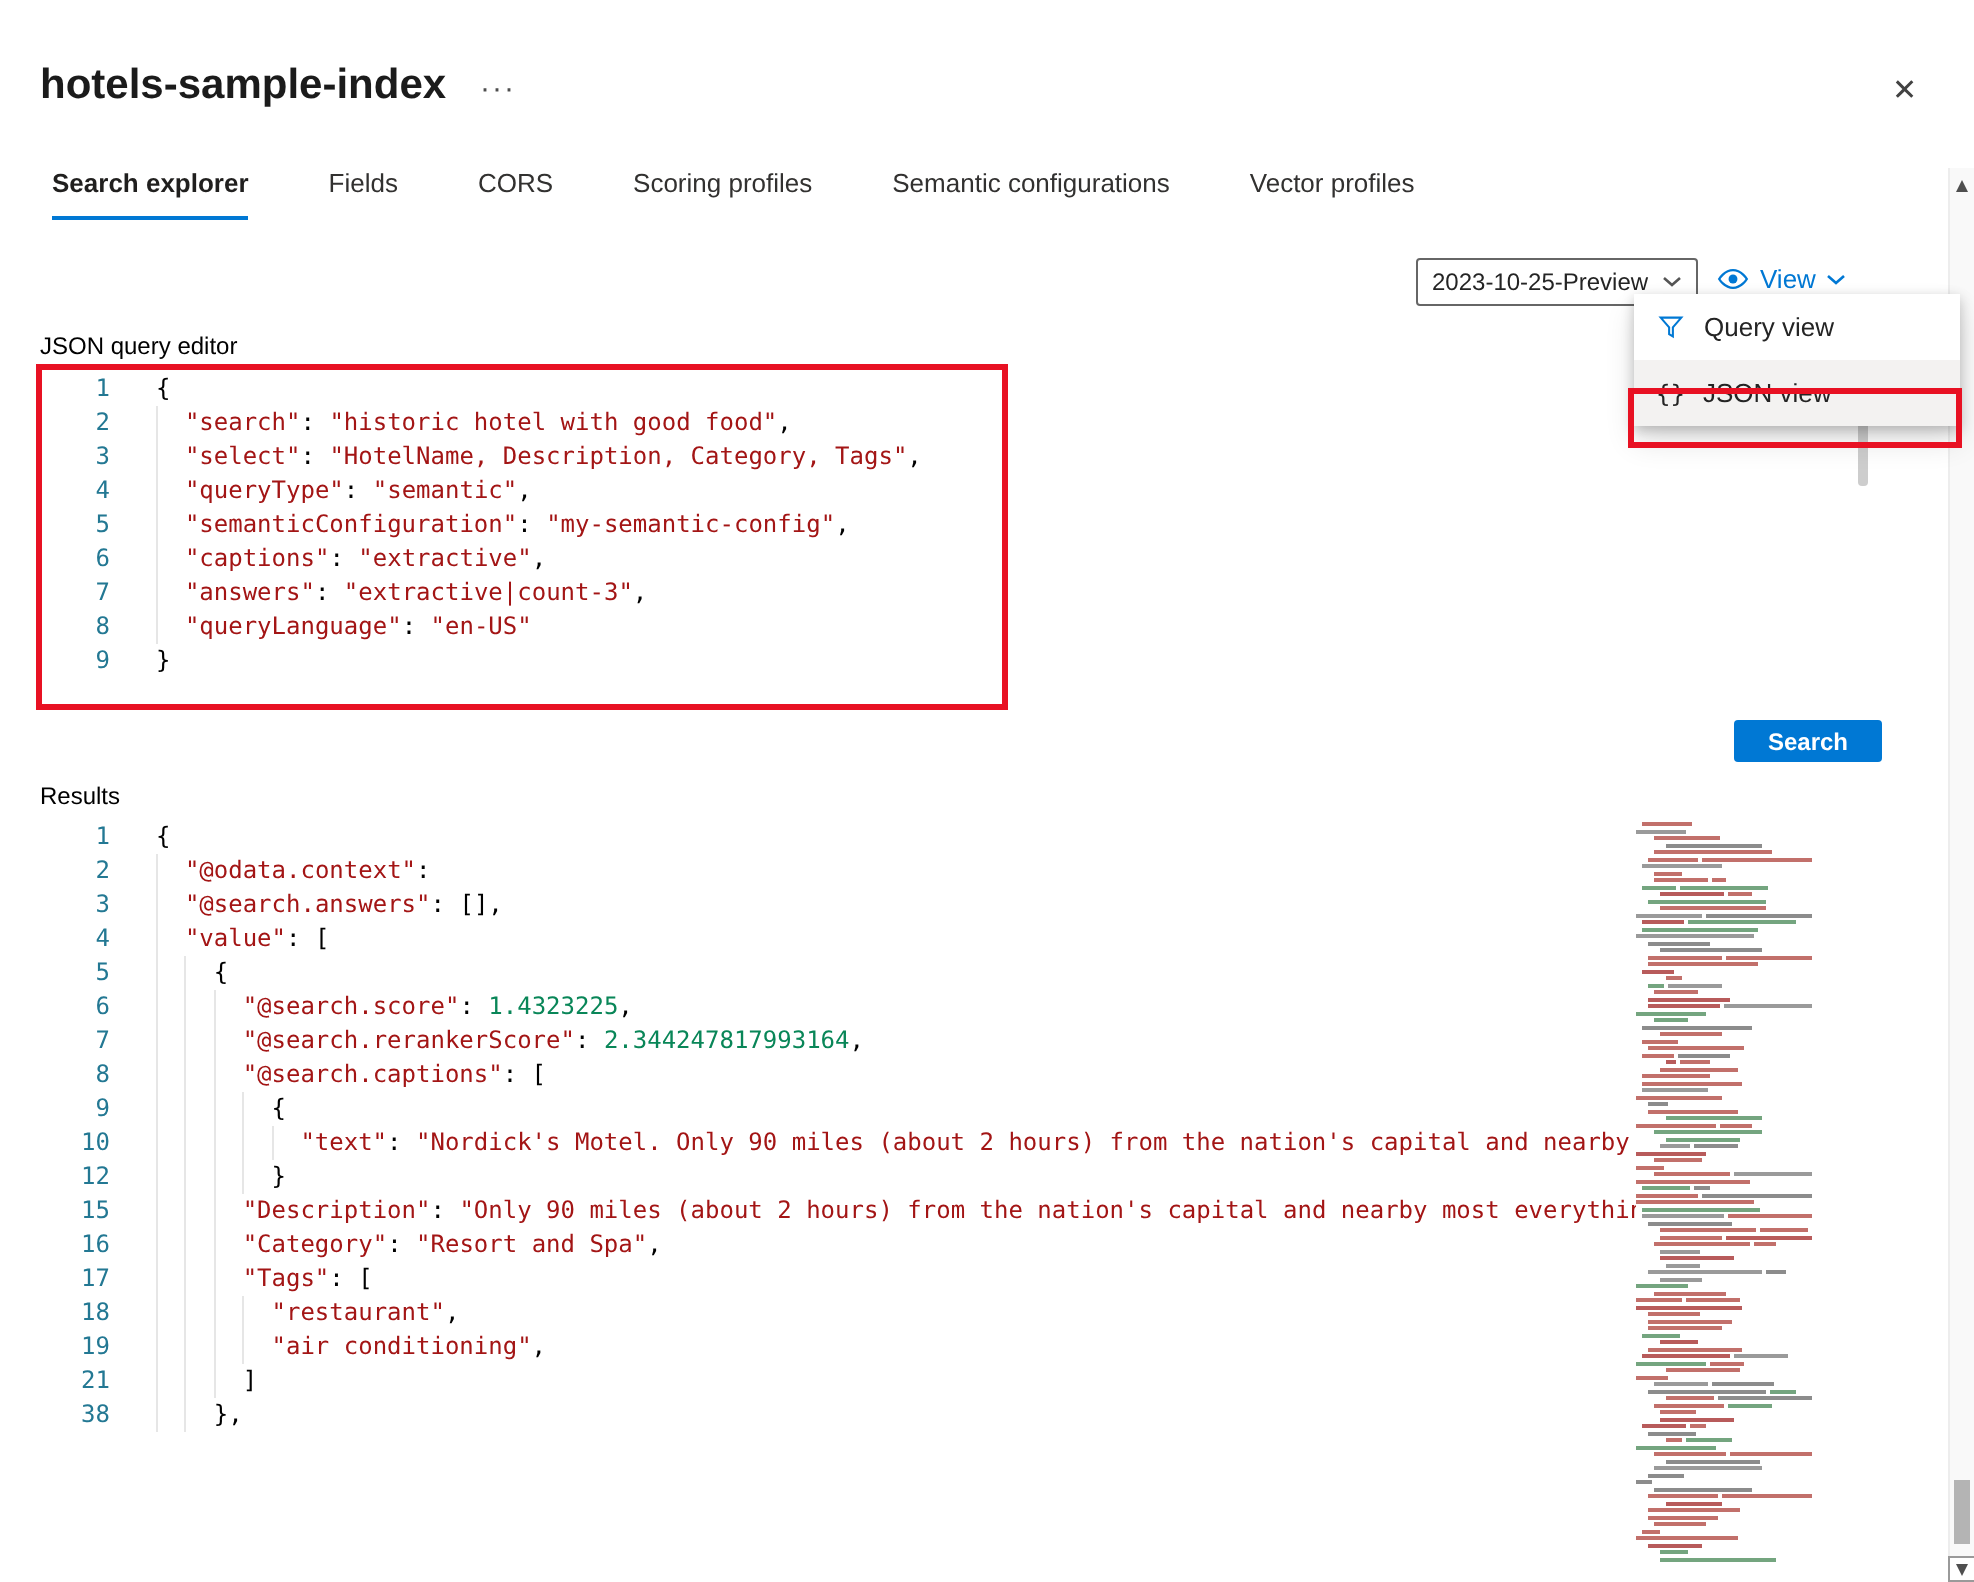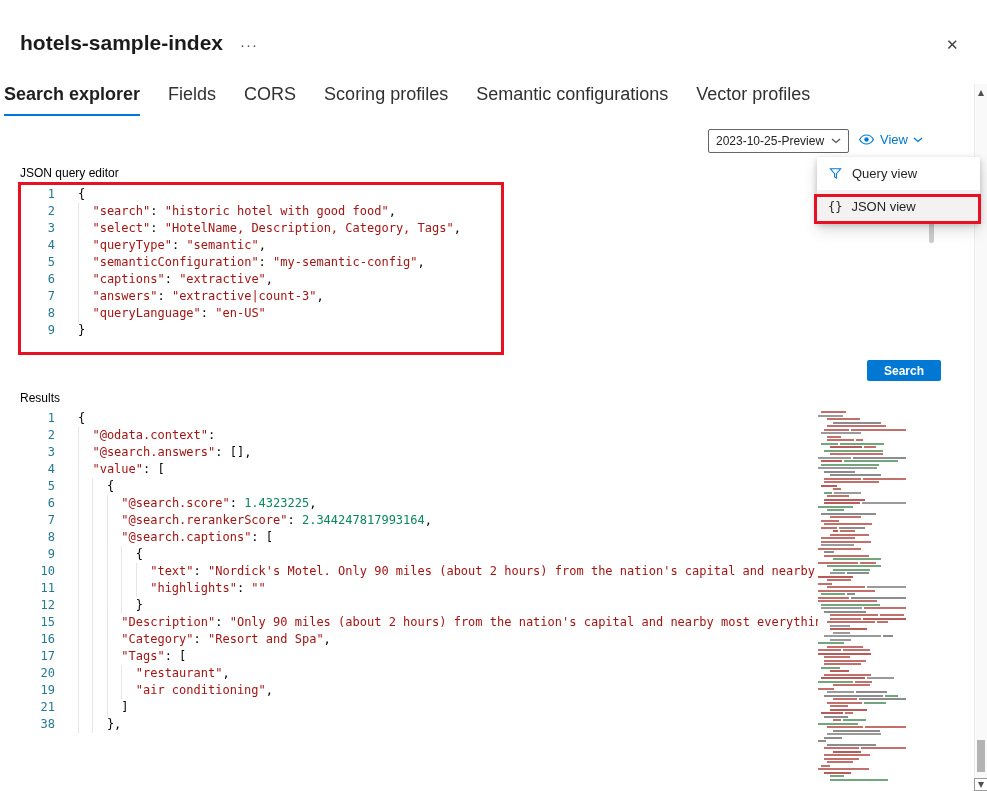--- a/index.html
+++ b/index.html
@@ -18,33 +18,33 @@
   .breadcrumb{position:absolute;left:22px;top:7px;font-size:13px;white-space:nowrap;}
   .crumb{color:var(--accent);cursor:pointer;}
   .crumb-sep{color:#5a5a5a;margin:0 5px;font-size:12px;}
 
   
   .page-title{position:absolute;left:20px;top:31px;font-size:21px;font-weight:700;color:#1b1b1b;}
   .more-icon{position:absolute;left:240px;top:36px;color:#4d4d4d;font-size:15px;letter-spacing:1px;cursor:pointer;}
   .close-icon{position:absolute;left:946px;top:36px;font-size:15px;color:#424242;cursor:pointer;}
 
   
-  .tabs{position:absolute;left:4px;top:84px;display:flex;gap:28px;font-size:18px;}
+  .tabs{position:absolute;left:26px;top:84px;display:flex;gap:40px;font-size:13px;}
   .tab{padding-bottom:9px;color:#323130;cursor:pointer;white-space:nowrap;}
   .tab.active{font-weight:700;color:#201f1e;border-bottom:2px solid var(--accent);}
 
   
   .api-dropdown{position:absolute;left:708px;top:129px;width:141px;height:24px;border:1px solid #666;
     border-radius:2px;background:#fff;display:flex;align-items:center;justify-content:space-between;
     padding:0 7px;font-size:12px;color:#242424;cursor:pointer;}
   .view-button{position:absolute;left:858px;top:131px;display:flex;align-items:center;gap:5px;
     font-size:13px;color:var(--accent);cursor:pointer;}
 
   
-  .view-menu{position:absolute;left:817px;top:157px;width:163px;background:#fff;z-index:5;
+  .view-menu{position:absolute;left:817px;top:147px;width:163px;background:#fff;z-index:5;
     box-shadow:0 2px 6px rgba(0,0,0,.22),0 8px 14px rgba(0,0,0,.12);}
   .menu-item{height:33px;display:flex;align-items:center;gap:9px;padding:0 11px;font-size:13px;color:#242424;cursor:pointer;}
   .menu-item.selected{background:#f3f2f1;}
   .braces-glyph{font-family:"DejaVu Sans Mono","Liberation Mono",monospace;font-size:12px;color:#242424;}
 
   
   .section-label{position:absolute;font-size:12px;color:#000000;}
   #query-label{left:20px;top:166px;}
   #results-label{left:20px;top:391px;}
 
@@ -166,26 +166,25 @@
         <div class="code-line"><span class="line-num">1</span><span class="code-text">{</span></div>
         <div class="code-line"><span class="line-num">2</span><span class="code-text"><span class="ig"></span><span class="tk-key">"@odata.context"</span>:</span></div>
         <div class="code-line"><span class="line-num">3</span><span class="code-text"><span class="ig"></span><span class="tk-key">"@search.answers"</span>: [],</span></div>
         <div class="code-line"><span class="line-num">4</span><span class="code-text"><span class="ig"></span><span class="tk-key">"value"</span>: [</span></div>
         <div class="code-line"><span class="line-num">5</span><span class="code-text"><span class="ig"></span><span class="ig"></span>{</span></div>
         <div class="code-line"><span class="line-num">6</span><span class="code-text"><span class="ig"></span><span class="ig"></span><span class="ig"></span><span class="tk-key">"@search.score"</span>: <span class="tk-num">1.4323225</span>,</span></div>
         <div class="code-line"><span class="line-num">7</span><span class="code-text"><span class="ig"></span><span class="ig"></span><span class="ig"></span><span class="tk-key">"@search.rerankerScore"</span>: <span class="tk-num">2.344247817993164</span>,</span></div>
         <div class="code-line"><span class="line-num">8</span><span class="code-text"><span class="ig"></span><span class="ig"></span><span class="ig"></span><span class="tk-key">"@search.captions"</span>: [</span></div>
         <div class="code-line"><span class="line-num">9</span><span class="code-text"><span class="ig"></span><span class="ig"></span><span class="ig"></span><span class="ig"></span>{</span></div>
         <div class="code-line"><span class="line-num">10</span><span class="code-text"><span class="ig"></span><span class="ig"></span><span class="ig"></span><span class="ig"></span><span class="ig"></span><span class="tk-key">"text"</span>: <span class="tk-str">"Nordick's Motel. Only 90 miles (about 2 hours) from the nation's capital and nearby mos</span></span></div>
-        <div class="code-line"><span class="line-num">11</span><span class="code-text"><span class="ig"></span><span class="ig"></span><span class="ig"></span><span class="ig"></span><span class="ig"></span><span class="tk-key">"highlights"</span>: <span class="tk-str">""</span></span></div>
         <div class="code-line"><span class="line-num">12</span><span class="code-text"><span class="ig"></span><span class="ig"></span><span class="ig"></span><span class="ig"></span>}</span></div>
         <div class="code-line"><span class="line-num">15</span><span class="code-text"><span class="ig"></span><span class="ig"></span><span class="ig"></span><span class="tk-key">"Description"</span>: <span class="tk-str">"Only 90 miles (about 2 hours) from the nation's capital and nearby most everything t</span></span></div>
         <div class="code-line"><span class="line-num">16</span><span class="code-text"><span class="ig"></span><span class="ig"></span><span class="ig"></span><span class="tk-key">"Category"</span>: <span class="tk-str">"Resort and Spa"</span>,</span></div>
         <div class="code-line"><span class="line-num">17</span><span class="code-text"><span class="ig"></span><span class="ig"></span><span class="ig"></span><span class="tk-key">"Tags"</span>: [</span></div>
-        <div class="code-line"><span class="line-num">20</span><span class="code-text"><span class="ig"></span><span class="ig"></span><span class="ig"></span><span class="ig"></span><span class="tk-str">"restaurant"</span>,</span></div>
+        <div class="code-line"><span class="line-num">18</span><span class="code-text"><span class="ig"></span><span class="ig"></span><span class="ig"></span><span class="ig"></span><span class="tk-str">"restaurant"</span>,</span></div>
         <div class="code-line"><span class="line-num">19</span><span class="code-text"><span class="ig"></span><span class="ig"></span><span class="ig"></span><span class="ig"></span><span class="tk-str">"air conditioning"</span>,</span></div>
         <div class="code-line"><span class="line-num">21</span><span class="code-text"><span class="ig"></span><span class="ig"></span><span class="ig"></span>]</span></div>
         <div class="code-line"><span class="line-num">38</span><span class="code-text"><span class="ig"></span><span class="ig"></span>},</span></div>
       </div>
   </div>
 
   <div id="minimap">
     <div id="minimap-content">
         <div class="mm-row">
           <span class="mm-seg" style="margin-left: 3px; width: 25px; background: rgb(194, 112, 107);"></span>

